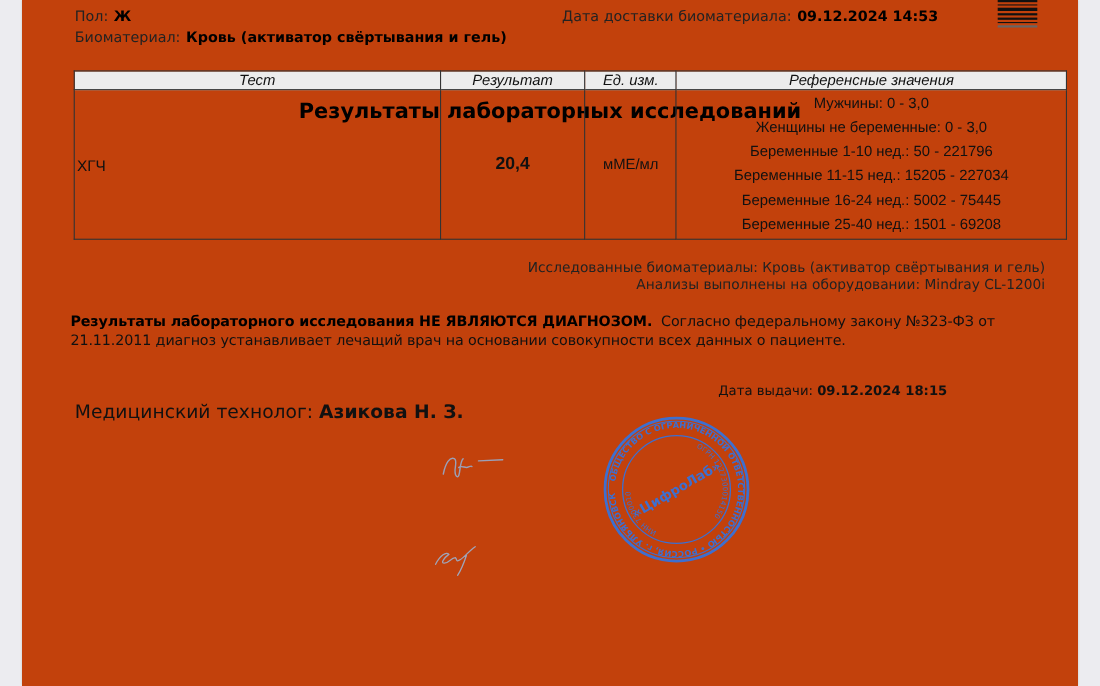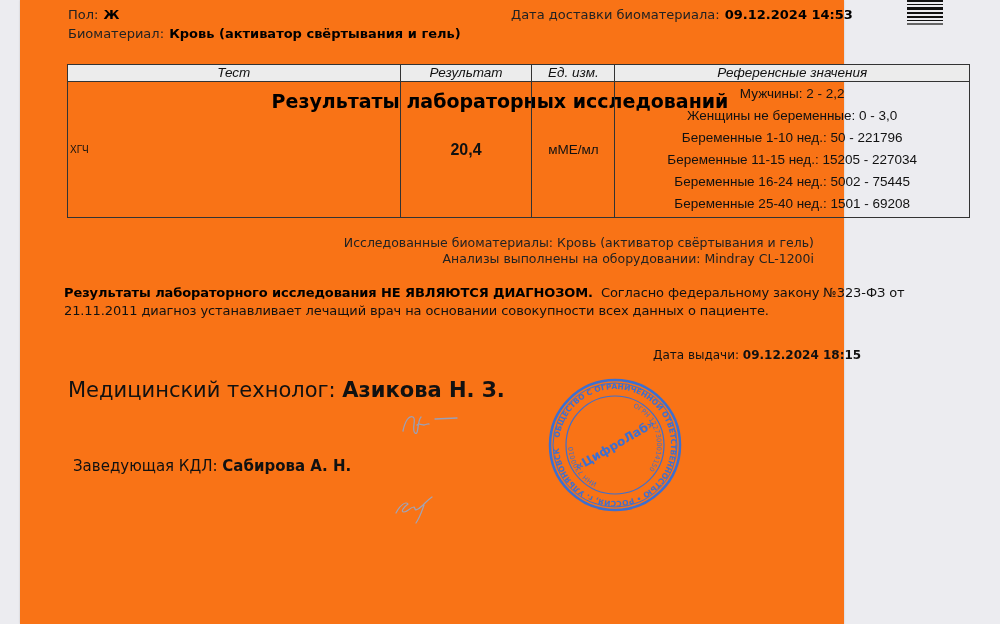--- a/index.html
+++ b/index.html
@@ -4,22 +4,22 @@
 <style>
   html, body { margin: 0; padding: 0; }
   body {
     width: 1000px; height: 624px; overflow: hidden;
     background: #ececf0;
     font-family: "DejaVu Sans", sans-serif;
     color: #111;
     position: relative;
   }
   .page {
-    position: absolute; left: 20px; top: 0; width: 824px; height: 624px;
-    background: #f97316;
+    position: absolute; left: 20px; top: 0; width: 960px; height: 624px;
+    background: #c2410c;
     box-shadow: 0 0 2px rgba(0,0,0,0.15);
   }
   .abs { position: absolute; white-space: nowrap; }
   .lbl { font-size: 13px; color: #222; }
   .val { font-size: 13px; font-weight: bold; color: #000; }
   .cut-top {
     position: absolute; left: 48px; top: -8px; width: 860px; height: 10px;
     overflow: hidden;
   }
   .barcode { position: absolute; left: 887px; top: 0; width: 36px; }
@@ -35,21 +35,21 @@
     font-size: 13px;
   }
   table.res th {
     background: #ececec; font-style: italic; font-weight: normal;
     border: 1.5px solid #333; height: 16px; padding: 0; line-height: 16px;
     font-size: 13.5px;
   }
   table.res td {
     border: 1.5px solid #333; padding: 0; vertical-align: middle;
   }
-  td.test { padding-left: 2px !important; font-size: 10px; }
+  td.test { padding-left: 2px !important; font-size: 14px; }
   td.result { text-align: center; font-weight: bold; font-size: 16px; }
   td.unit { text-align: center; font-size: 13.5px; }
   td.ref { text-align: center; font-size: 13.5px; line-height: 22px; padding: 0 0 1px 0 !important; }
   .ref div { height: 22px; }
   .meta-right { position: absolute; right: 30px; text-align: right; font-size: 12.5px; color: #222; }
   .disclaimer {
     position: absolute; left: 44px; top: 284px; width: 850px;
     font-family: "DejaVu Sans", sans-serif; font-size: 13px; line-height: 18px; color: #111;
     letter-spacing: -0.1px;
   }
@@ -105,21 +105,21 @@
         <th>Ед. изм.</th>
         <th>Референсные значения</th>
       </tr>
     </thead>
     <tbody>
       <tr style="height:136px;">
         <td class="test">ХГЧ</td>
         <td class="result">20,4</td>
         <td class="unit">мМЕ/мл</td>
         <td class="ref">
-          <div>Мужчины: 2 - 2,2</div>
+          <div>Мужчины: 0 - 3,0</div>
           <div>Женщины не беременные: 0 - 3,0</div>
           <div>Беременные 1-10  нед.: 50 - 221796</div>
           <div>Беременные 11-15 нед.: 15205 - 227034</div>
           <div>Беременные 16-24  нед.: 5002 - 75445</div>
           <div>Беременные 25-40  нед.: 1501 - 69208</div>
         </td>
       </tr>
     </tbody>
   </table>
 
@@ -129,29 +129,25 @@
   <div class="disclaimer">
     <b>Результаты лабораторного исследования НЕ ЯВЛЯЮТСЯ ДИАГНОЗОМ.</b>&nbsp;
     <span>Согласно федеральному закону №323-ФЗ от 21.11.2011 диагноз устанавливает лечащий врач на основании совокупности всех данных о пациенте.</span>
   </div>
 
   <div class="abs" style="left:633px;top:348px;font-size:12px;">
     <span>Дата выдачи:</span>
     <span style="font-weight:bold;">09.12.2024 18:15</span>
   </div>
 
-  <div class="abs" style="left:48px;top:365px;font-size:21px;margin-top:13px;">
+  <div class="abs" style="left:48px;top:365px;font-size:17px;">
     <span>Медицинский технолог:</span>
     <span style="font-weight:bold;">Азикова Н. З.</span>
   </div>
 
-  <div class="abs" style="left:53px;top:457px;font-size:15px;">
-    <span>Заведующая КДЛ:</span>
-    <span style="font-weight:bold;">Сабирова А. Н.</span>
-  </div>
 
   <svg class="sig" style="left:375px;top:403px;" width="70" height="40">
     <path d="M8 28 C10 18, 14 12, 18 14 C22 16, 16 26, 20 30 C24 33, 22 18, 26 14 M22 22 C24 20, 27 22, 29 22 C31 22, 33 20, 34 21 M40 16 L62 15" fill="none" stroke="#9aa0b8" stroke-width="1.3" stroke-linecap="round"></path>
   </svg>
   <svg class="sig" style="left:370px;top:487px;" width="60" height="40">
     <path d="M6 26 C10 18, 16 14, 18 17 C14 20, 10 25, 14 25 C18 25, 20 20, 24 20 C26 22, 24 24, 28 22 C32 20, 36 14, 42 10 M34 18 C32 24, 30 30, 26 36" fill="none" stroke="#a0a4b8" stroke-width="1.2" stroke-linecap="round"></path>
   </svg>
 
   <svg class="stamp" viewBox="0 0 136 136">
     <defs>

